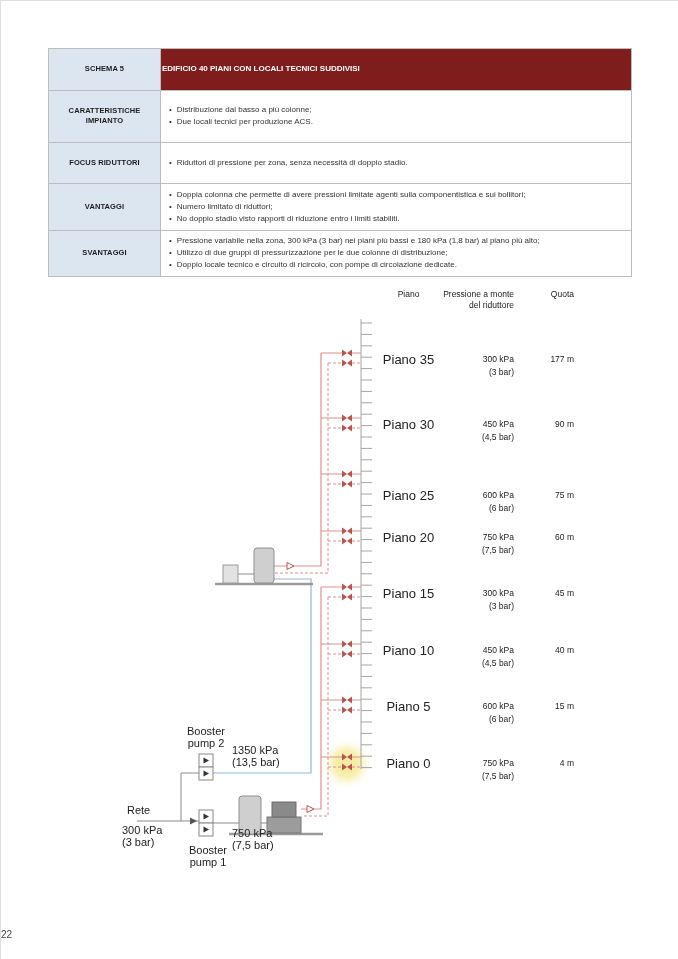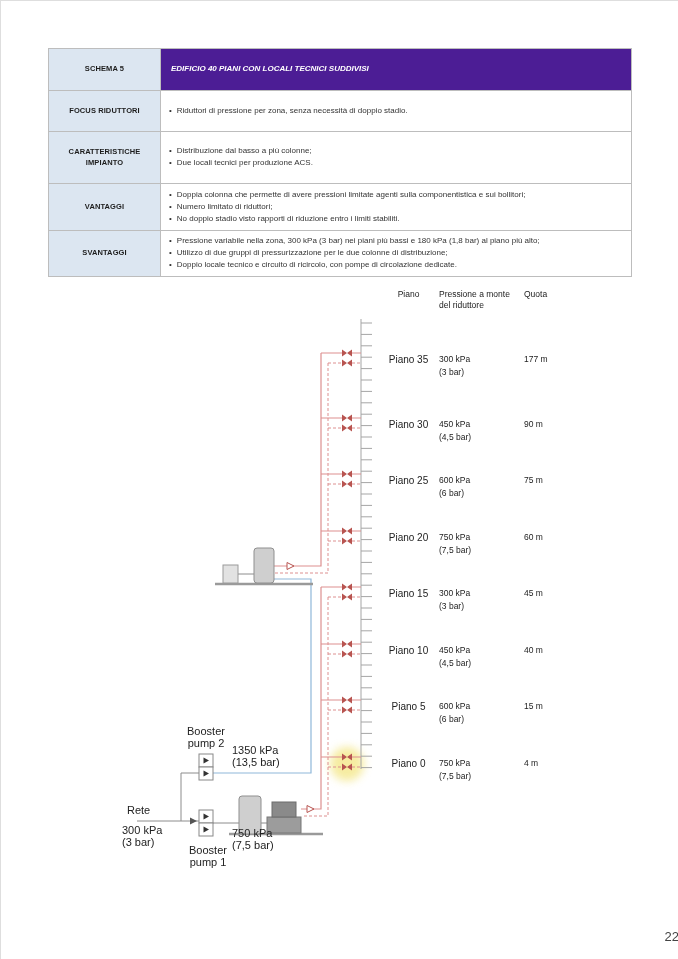--- a/index.html
+++ b/index.html
@@ -5,66 +5,66 @@
   html,body{margin:0;padding:0;background:#f2f2f2;}
   .page{position:relative;width:678px;height:959px;margin:0 auto;background:#ffffff;
         border:1px solid #dedede;font-family:"Liberation Sans",sans-serif;overflow:hidden;}
 
   
   .spec-table{position:absolute;left:47px;top:47px;width:584px;border-collapse:collapse;
               font-size:8px;line-height:10.5px;table-layout:fixed;}
   .spec-table td{border:1px solid #bdbdbd;vertical-align:middle;}
   .cell-label{background:#dce6f1;text-align:center;font-weight:bold;color:#1c1c1c;
               padding:15px 4px;font-size:7.5px;letter-spacing:.1px;}
-  .cell-hright{background:#4c1d95;color:#ffffff;font-weight:bold;padding:6px 10px;font-size:8px;font-style:italic;}
+  .cell-hright{background:#7f1d1d;color:#ffffff;font-weight:bold;padding:6px 1px;font-size:8px;}
   .cell-body{background:#ffffff;padding:4px 8px;color:#333;}
   .bullet{display:flex;gap:5px;margin:1.5px 0;}
   .bullet::before{content:"•";flex:0 0 auto;color:#333;}
 
   
   .dlabel{position:absolute;font-size:11px;color:#222;line-height:12px;}
   .center{text-align:center;}
   .fr{position:absolute;left:0;width:558px;height:30px;}
-  .fr-piano{position:absolute;left:380px;width:55px;text-align:center;font-size:10px;color:#222;line-height:13px;}
-  .fr-press{position:absolute;left:438px;width:75px;text-align:left;font-size:8.5px;color:#222;line-height:13px;}
-  .fr-quota{position:absolute;left:523px;width:50px;text-align:left;font-size:8.5px;color:#222;line-height:13px;}
+  .fr-piano{position:absolute;left:380px;width:55px;text-align:center;font-size:13px;color:#222;line-height:13px;}
+  .fr-press{position:absolute;left:438px;width:75px;text-align:right;font-size:8.5px;color:#222;line-height:13px;}
+  .fr-quota{position:absolute;left:523px;width:50px;text-align:right;font-size:8.5px;color:#222;line-height:13px;}
   .dhead{font-size:8.5px;color:#222;line-height:11px;}
-  .pageno{position:absolute;left:0;top:928px;width:100%;text-align:right;font-size:13px;color:#444;}
+  .pageno{position:absolute;left:0;top:928px;width:100%;text-align:left;font-size:10px;color:#444;}
 </style>
 </head>
 <body>
 
 <div class="page">
 
   <table class="spec-table">
     <colgroup>
         <col style="width:112px">
         <col>
       </colgroup>
     <tbody>
         <tr>
       <td class="cell-label">SCHEMA 5</td>
       <td class="cell-hright">EDIFICIO 40 PIANI CON LOCALI TECNICI SUDDIVISI</td>
     </tr>
     <tr>
+      <td class="cell-label">CARATTERISTICHE IMPIANTO</td>
+      <td class="cell-body">
+        <div class="bullet">
+              <span>Distribuzione dal basso a più colonne;</span>
+            </div>
+        <div class="bullet">
+              <span>Due locali tecnici per produzione ACS.</span>
+            </div>
+      </td>
+    </tr>
+    <tr>
       <td class="cell-label">FOCUS RIDUTTORI</td>
       <td class="cell-body">
         <div class="bullet">
               <span>Riduttori di pressione per zona, senza necessità di doppio stadio.</span>
-            </div>
-      </td>
-    </tr>
-    <tr>
-      <td class="cell-label">CARATTERISTICHE IMPIANTO</td>
-      <td class="cell-body">
-        <div class="bullet">
-              <span>Distribuzione dal basso a più colonne;</span>
-            </div>
-        <div class="bullet">
-              <span>Due locali tecnici per produzione ACS.</span>
             </div>
       </td>
     </tr>
     <tr>
       <td class="cell-label">VANTAGGI</td>
       <td class="cell-body">
         <div class="bullet">
               <span>Doppia colonna che permette di avere pressioni limitate agenti sulla componentistica e sui bollitori;</span>
             </div>
         <div class="bullet">
@@ -163,21 +163,21 @@
     <div class="fr-quota">177 m</div>
   </div>
   <div class="fr" style="top:417px">
     <div class="fr-piano">Piano 30</div>
     <div class="fr-press">
       <div>450 kPa</div>
       <div>(4,5 bar)</div>
     </div>
     <div class="fr-quota">90 m</div>
   </div>
-  <div class="fr" style="top:473px">
+  <div class="fr" style="top:488px">
     <div class="fr-piano">Piano 25</div>
     <div class="fr-press">
       <div>600 kPa</div>
       <div>(6 bar)</div>
     </div>
     <div class="fr-quota">75 m</div>
   </div>
   <div class="fr" style="top:530px">
     <div class="fr-piano">Piano 20</div>
     <div class="fr-press">

